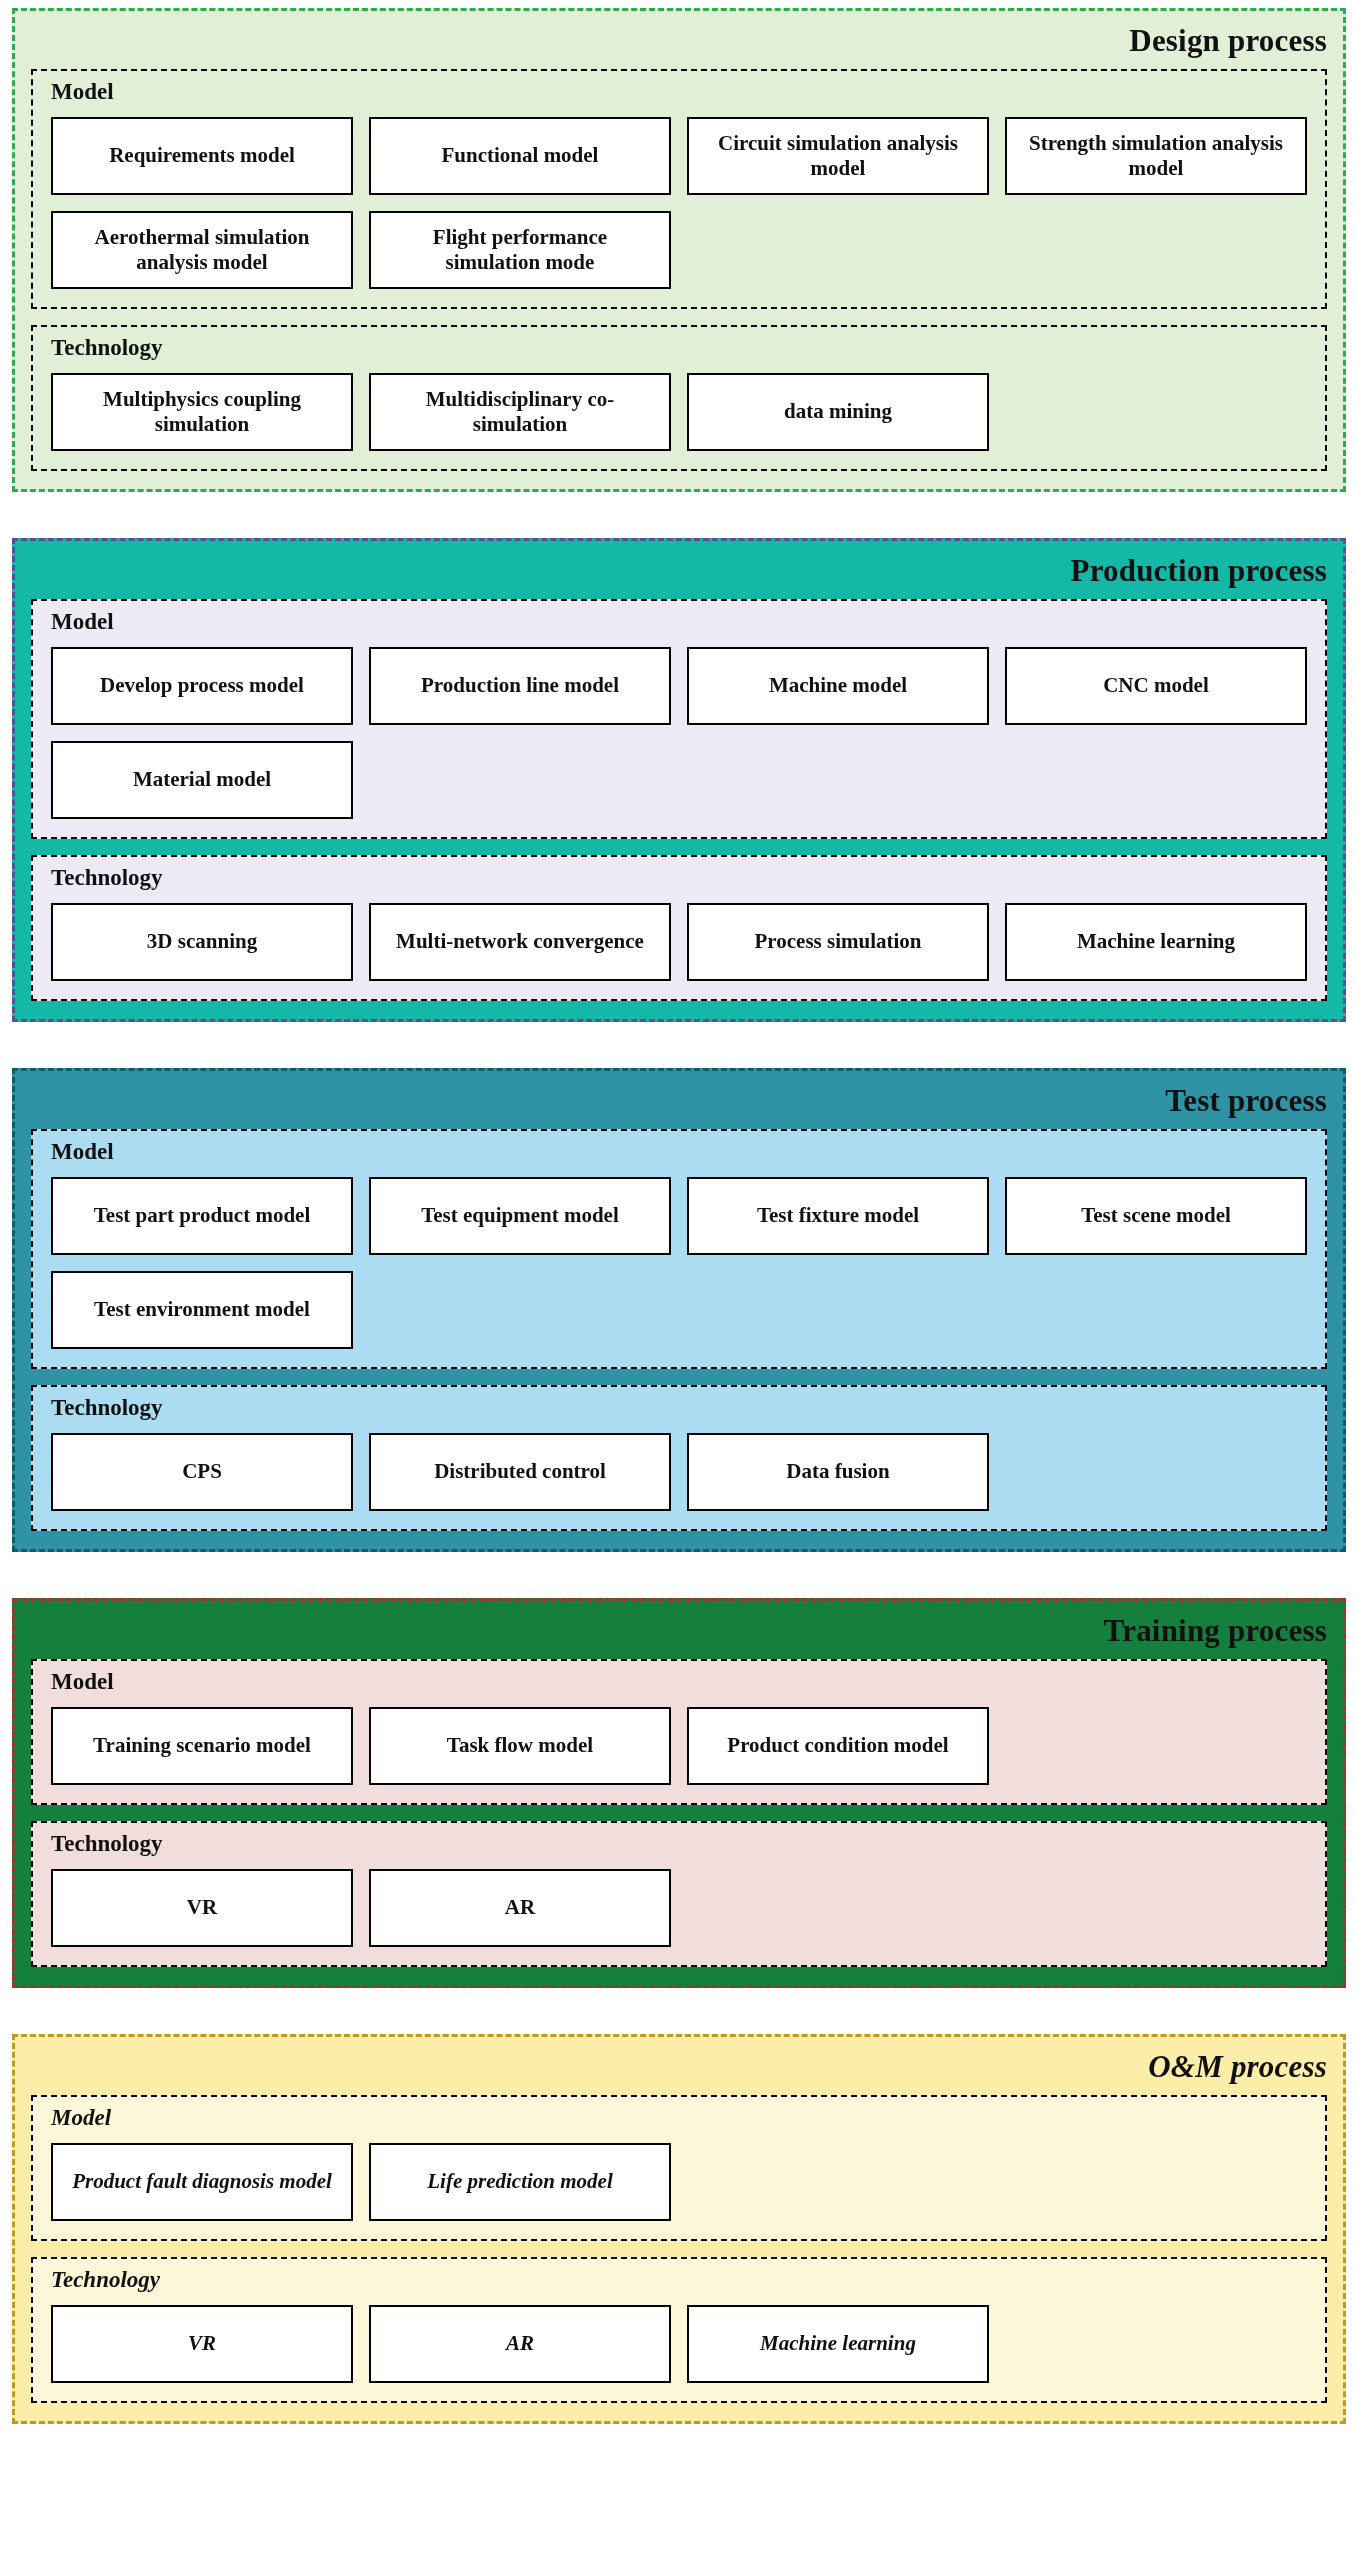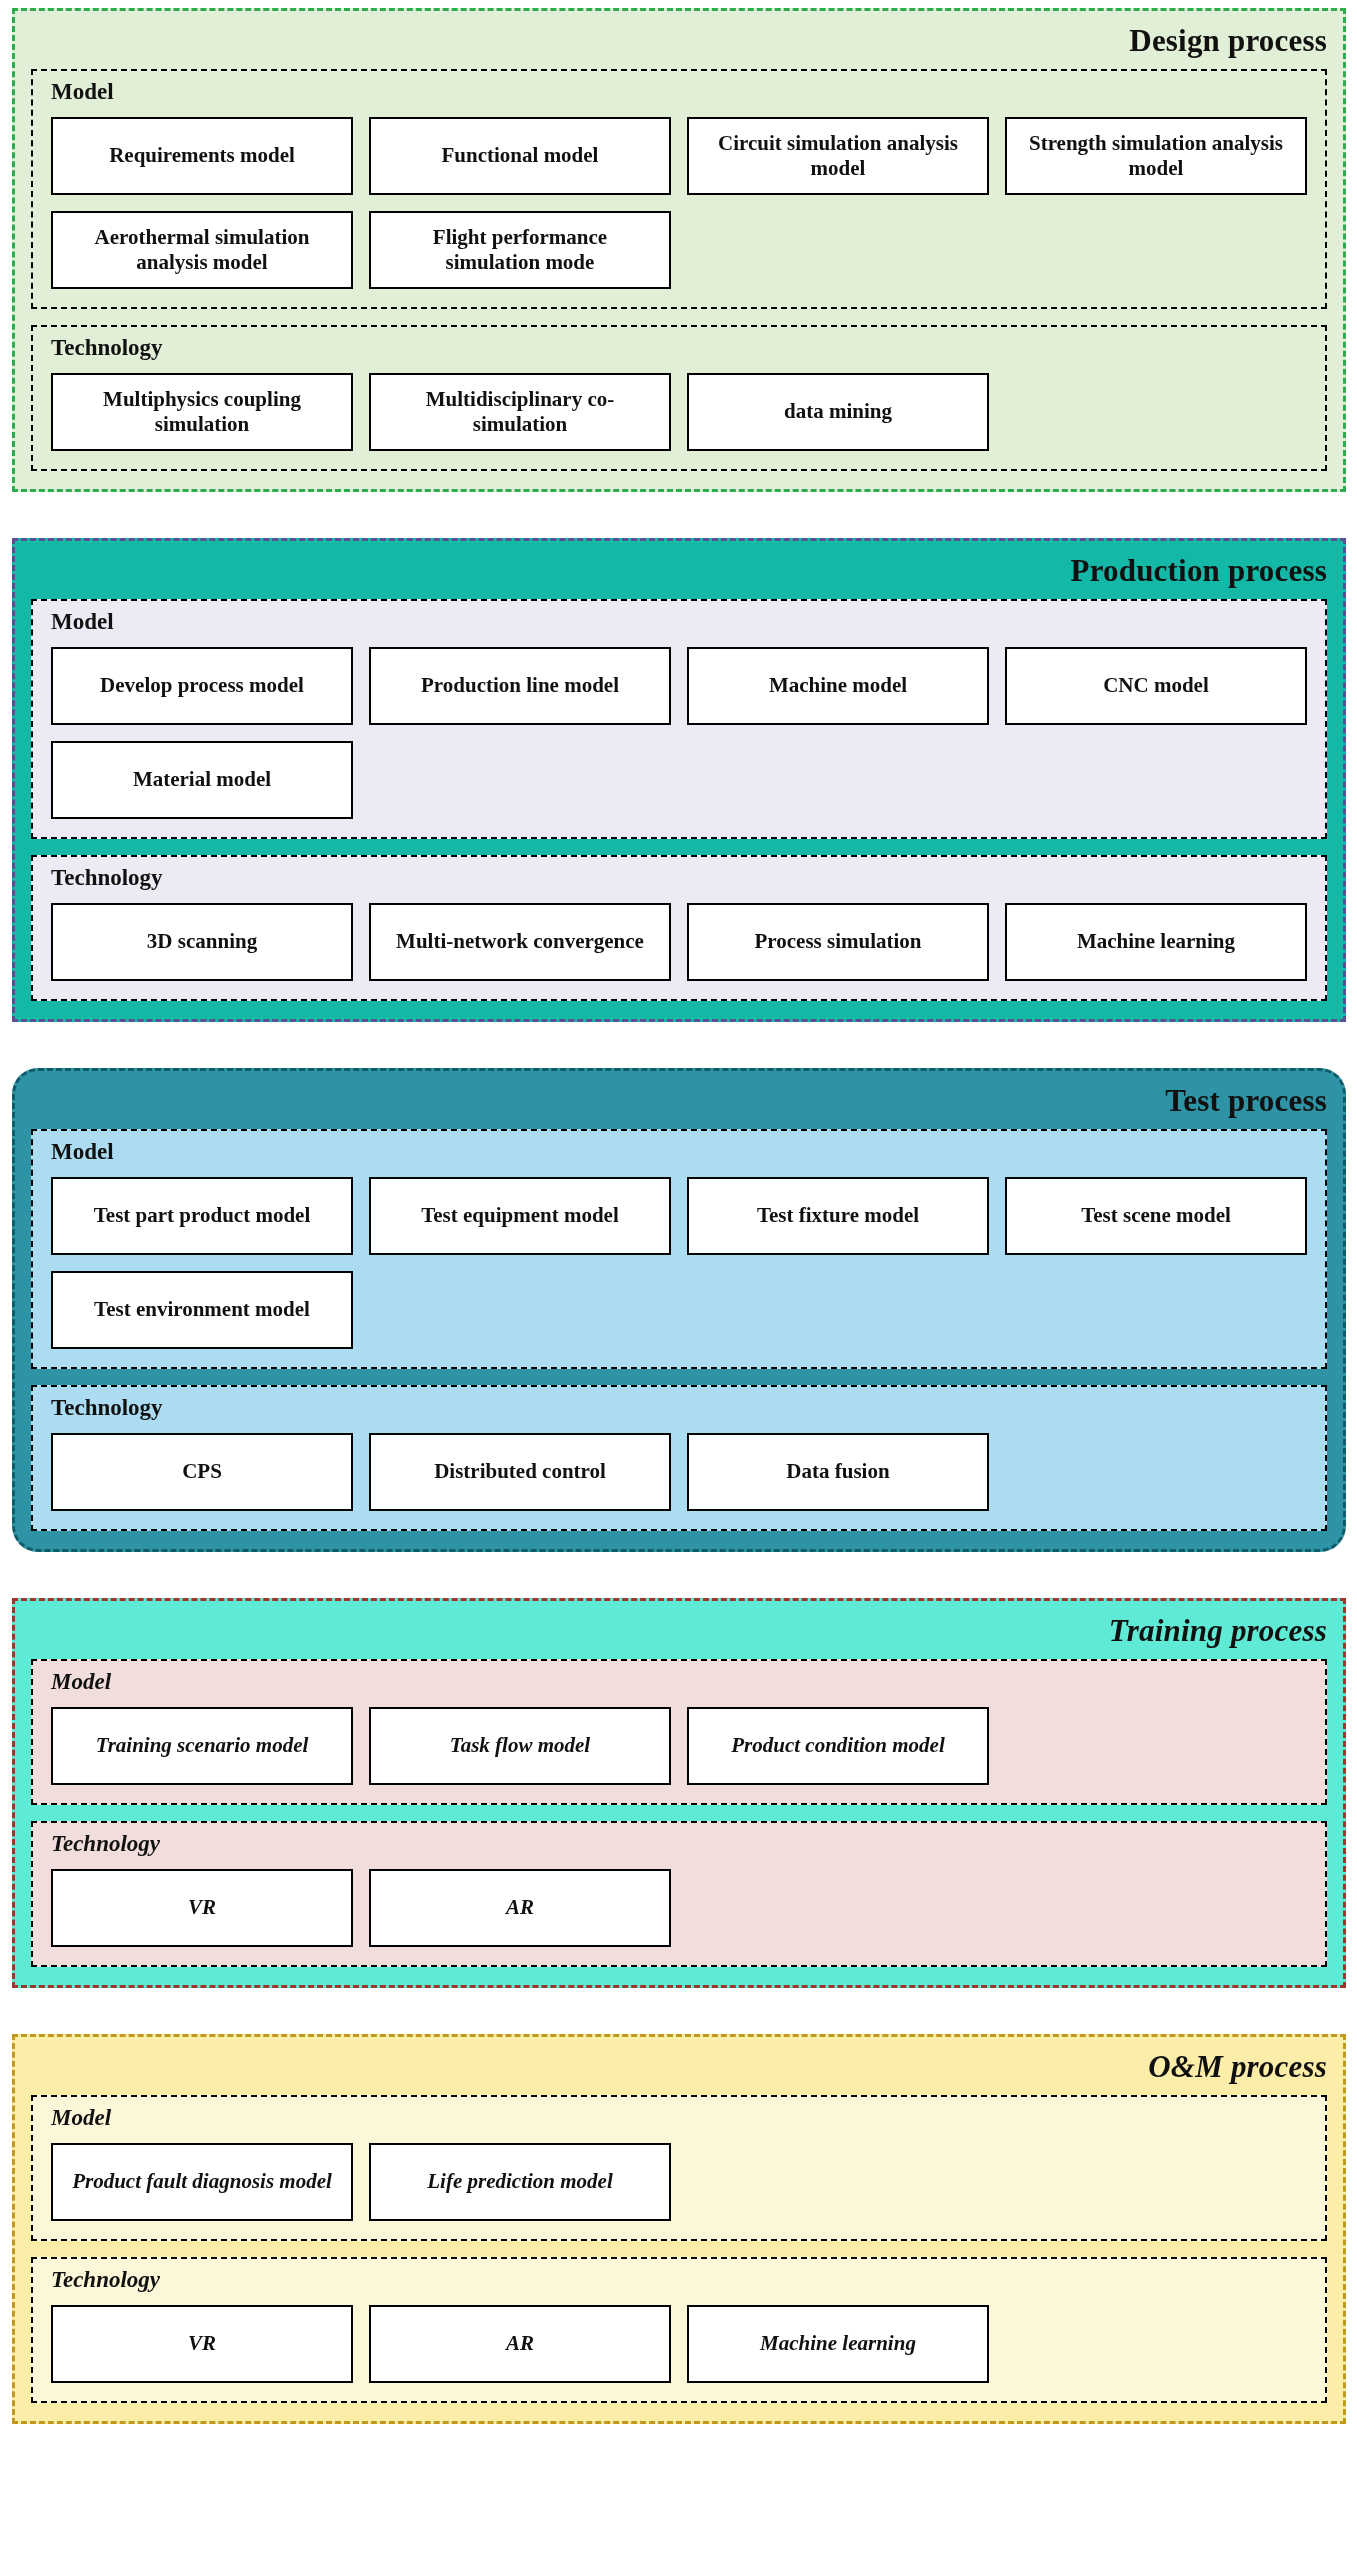--- a/index.html
+++ b/index.html
@@ -106,42 +106,42 @@
       <div class="inner-box" style="background: rgb(237, 234, 245);">
         <div class="inner-label">Technology</div>
         <div class="grid">
           <div class="item-box">3D scanning</div>
           <div class="item-box">Multi-network convergence</div>
           <div class="item-box">Process simulation</div>
           <div class="item-box">Machine learning</div>
         </div>
       </div>
     </section>
-    <section class="section" style="border-color: rgb(14, 92, 104); background: rgb(46, 147, 164); border-radius: 26px;">
+    <section class="section" style="border-color: rgb(14, 92, 104); background: rgb(46, 147, 164);">
       <h2 class="section-title">Test process</h2>
       <div class="inner-box" style="background: rgb(171, 220, 241);">
         <div class="inner-label">Model</div>
         <div class="grid">
           <div class="item-box">Test part product model</div>
           <div class="item-box">Test equipment model</div>
           <div class="item-box">Test fixture model</div>
           <div class="item-box">Test scene model</div>
           <div class="item-box">Test environment model</div>
         </div>
       </div>
       <div class="inner-box" style="background: rgb(171, 220, 241);">
         <div class="inner-label">Technology</div>
         <div class="grid">
           <div class="item-box">CPS</div>
           <div class="item-box">Distributed control</div>
           <div class="item-box">Data fusion</div>
         </div>
       </div>
     </section>
-    <section class="section" style="border-color: rgb(158, 54, 44); background: #5eead4; font-style: italic;">
+    <section class="section" style="border-color: rgb(158, 54, 44); background: #15803d;">
       <h2 class="section-title">Training process</h2>
       <div class="inner-box" style="background: rgb(241, 222, 220);">
         <div class="inner-label">Model</div>
         <div class="grid">
           <div class="item-box">Training scenario model</div>
           <div class="item-box">Task flow model</div>
           <div class="item-box">Product condition model</div>
         </div>
       </div>
       <div class="inner-box" style="background: rgb(241, 222, 220);">

